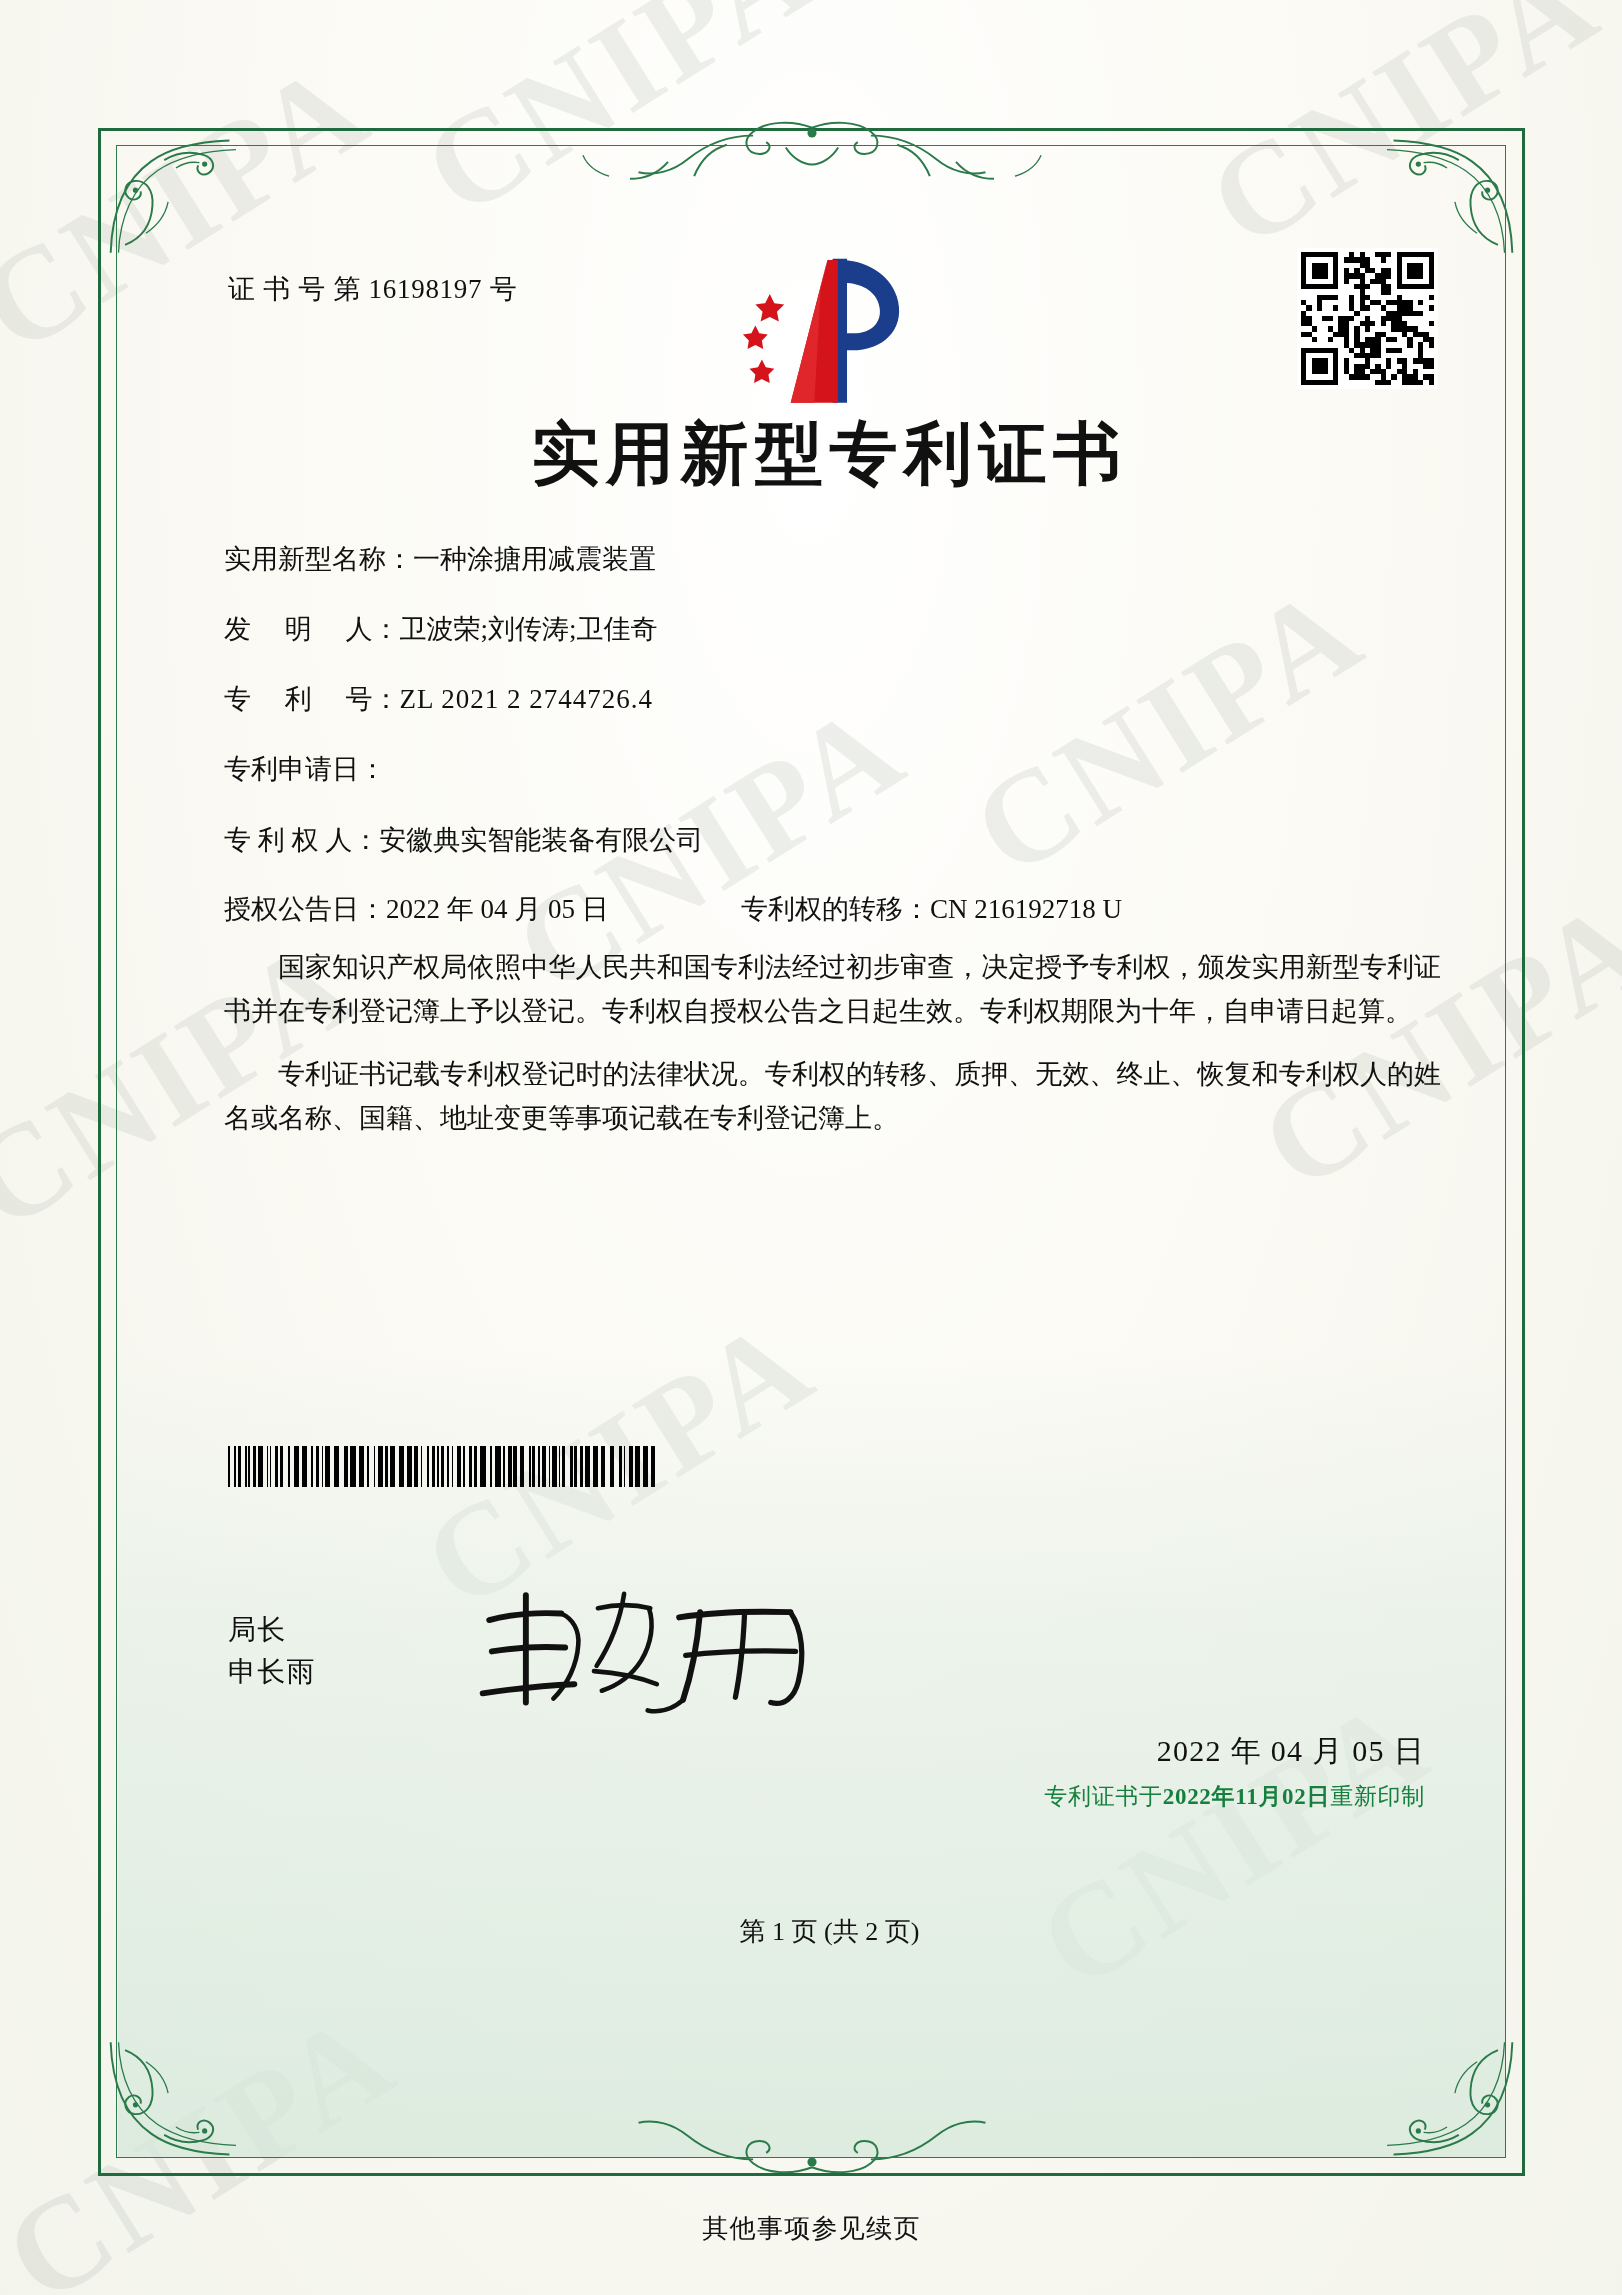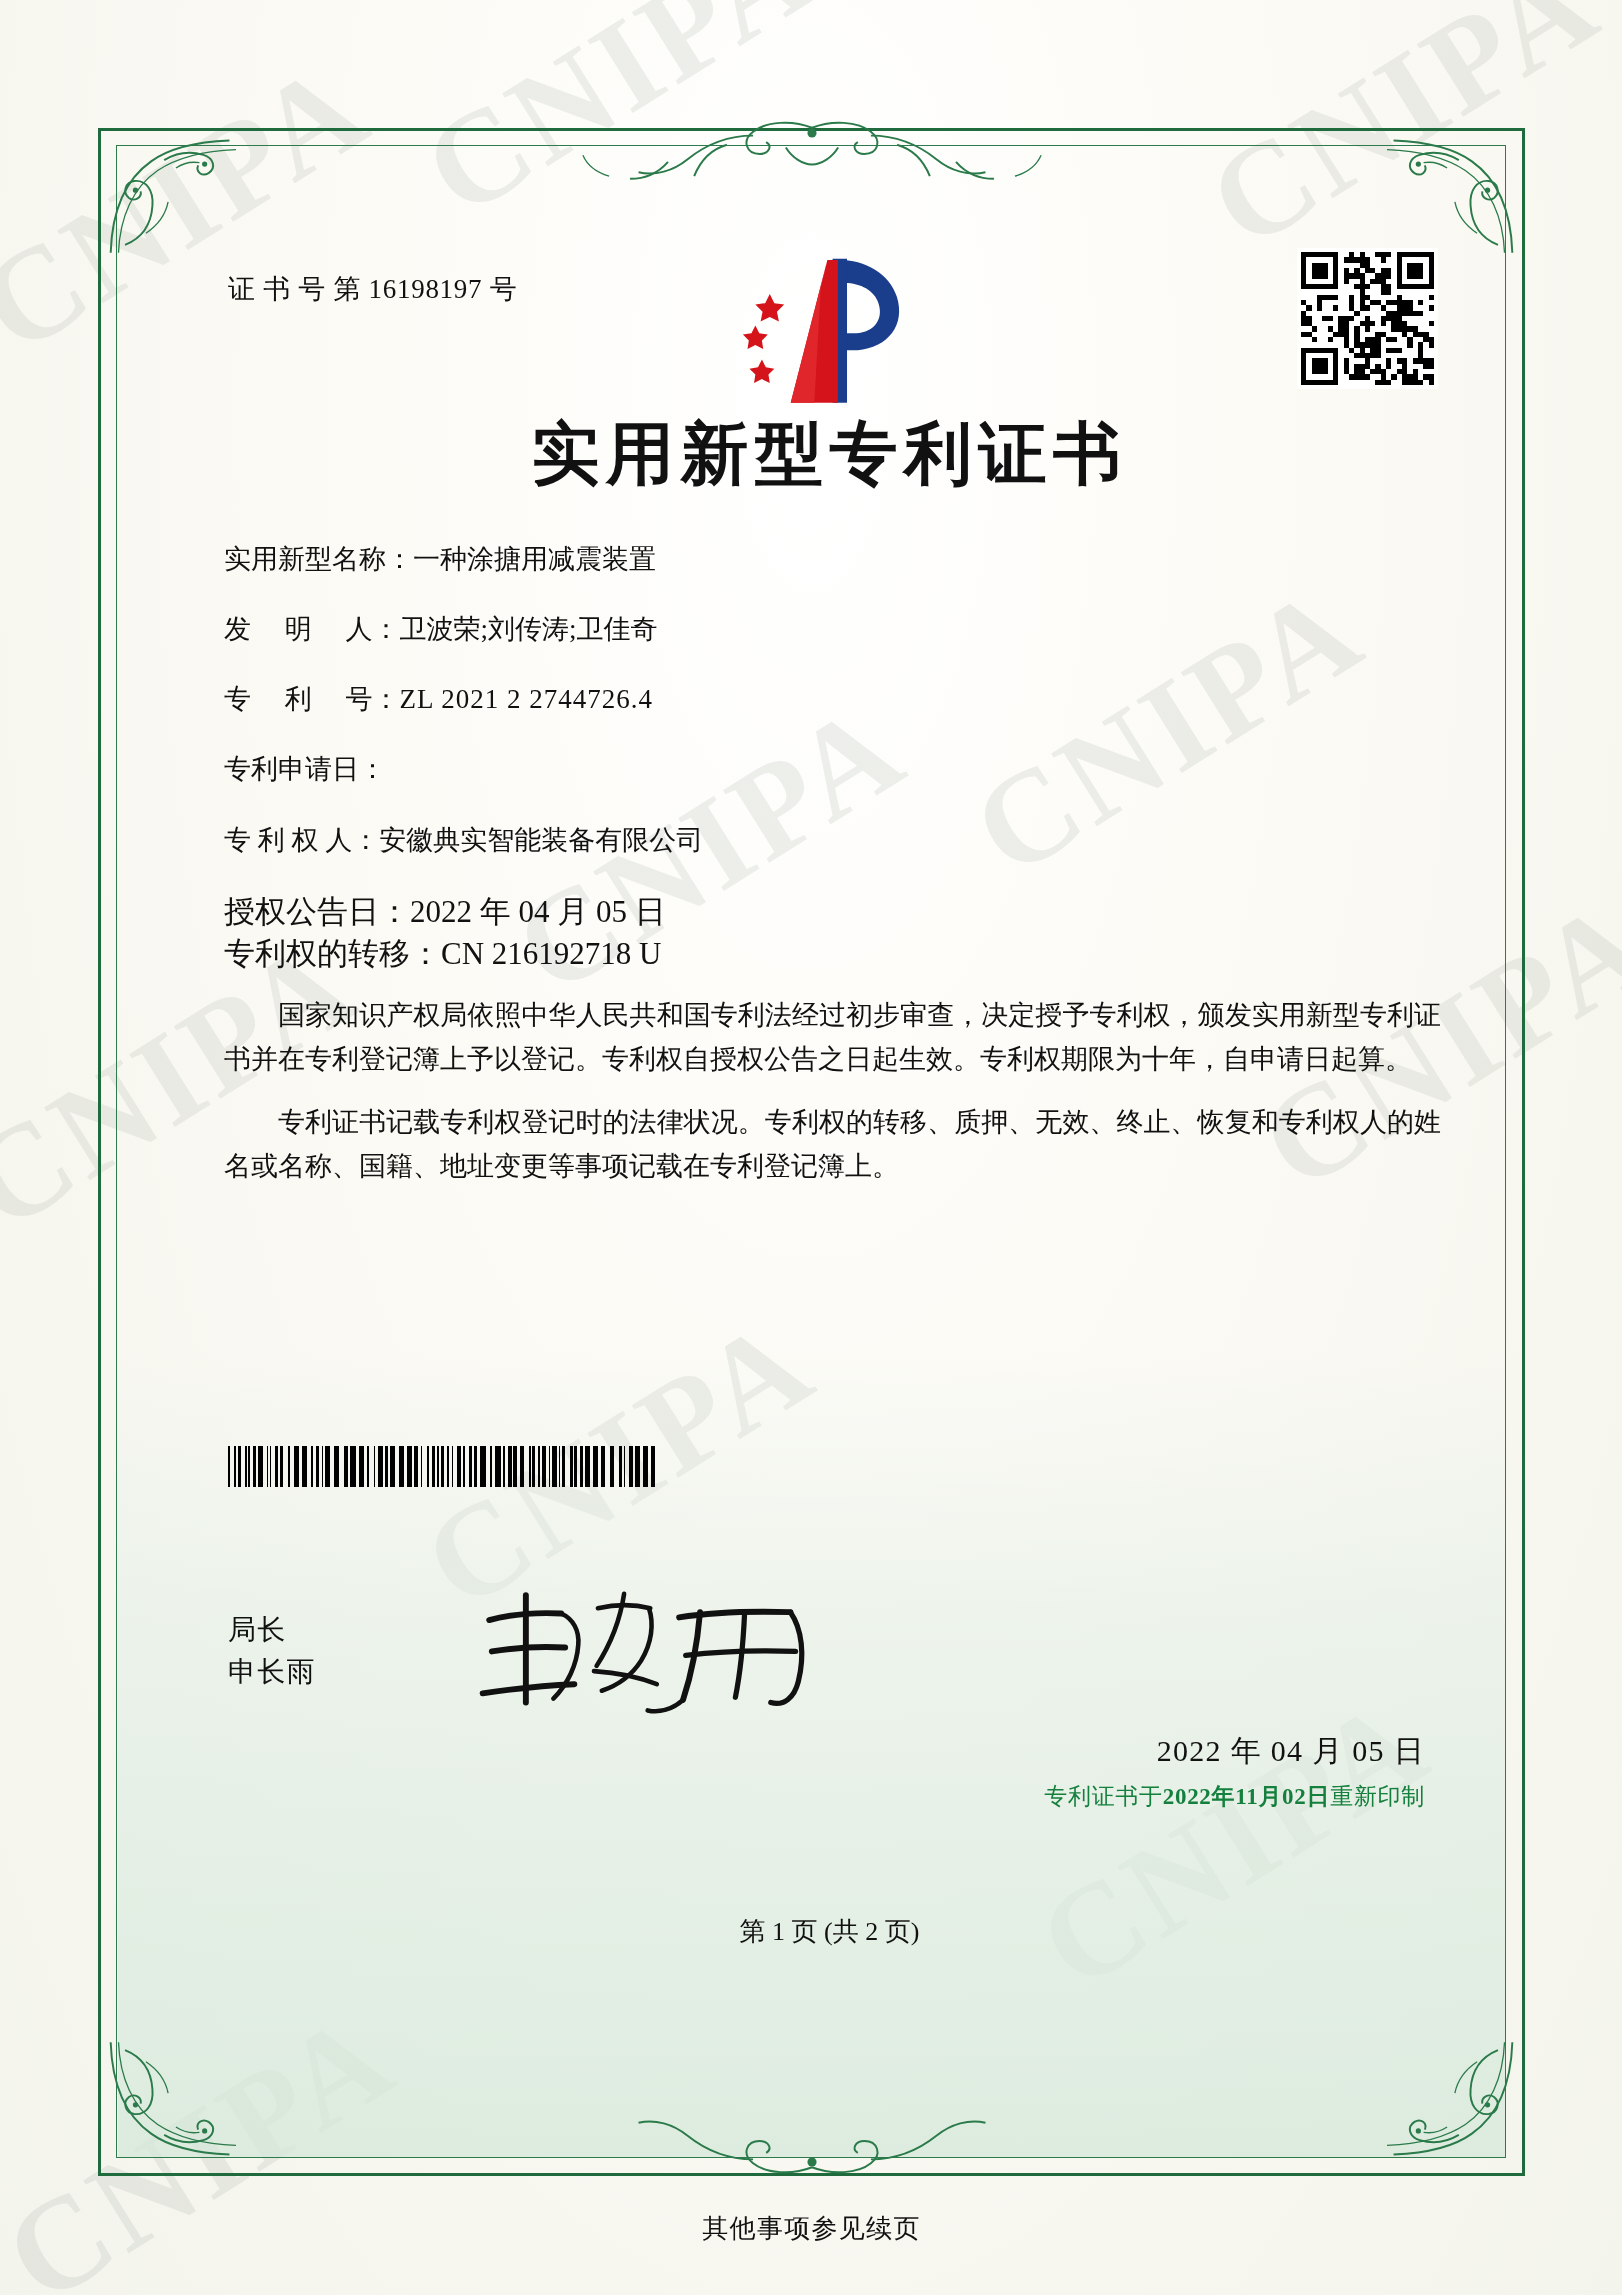--- a/index.html
+++ b/index.html
@@ -193,25 +193,24 @@
   }
   .field .val {
     flex: 1;
   }
   .field .val.mono {
     letter-spacing: 1px;
   }
 
   .row-two {
     display: flex;
-    font-size: 31px;
+    font-size: 27px;
     color: #111;
     margin-bottom: 10px;
     font-family: "Liberation Serif", serif;
-    flex-direction: column;
   }
   .row-two .left { width: 517px; white-space: pre; }
   .row-two .right { white-space: pre; }
 
   .para {
     font-size: 27px;
     line-height: 1.62;
     color: #111;
     text-indent: 54px;
     margin-top: 19.6px;

